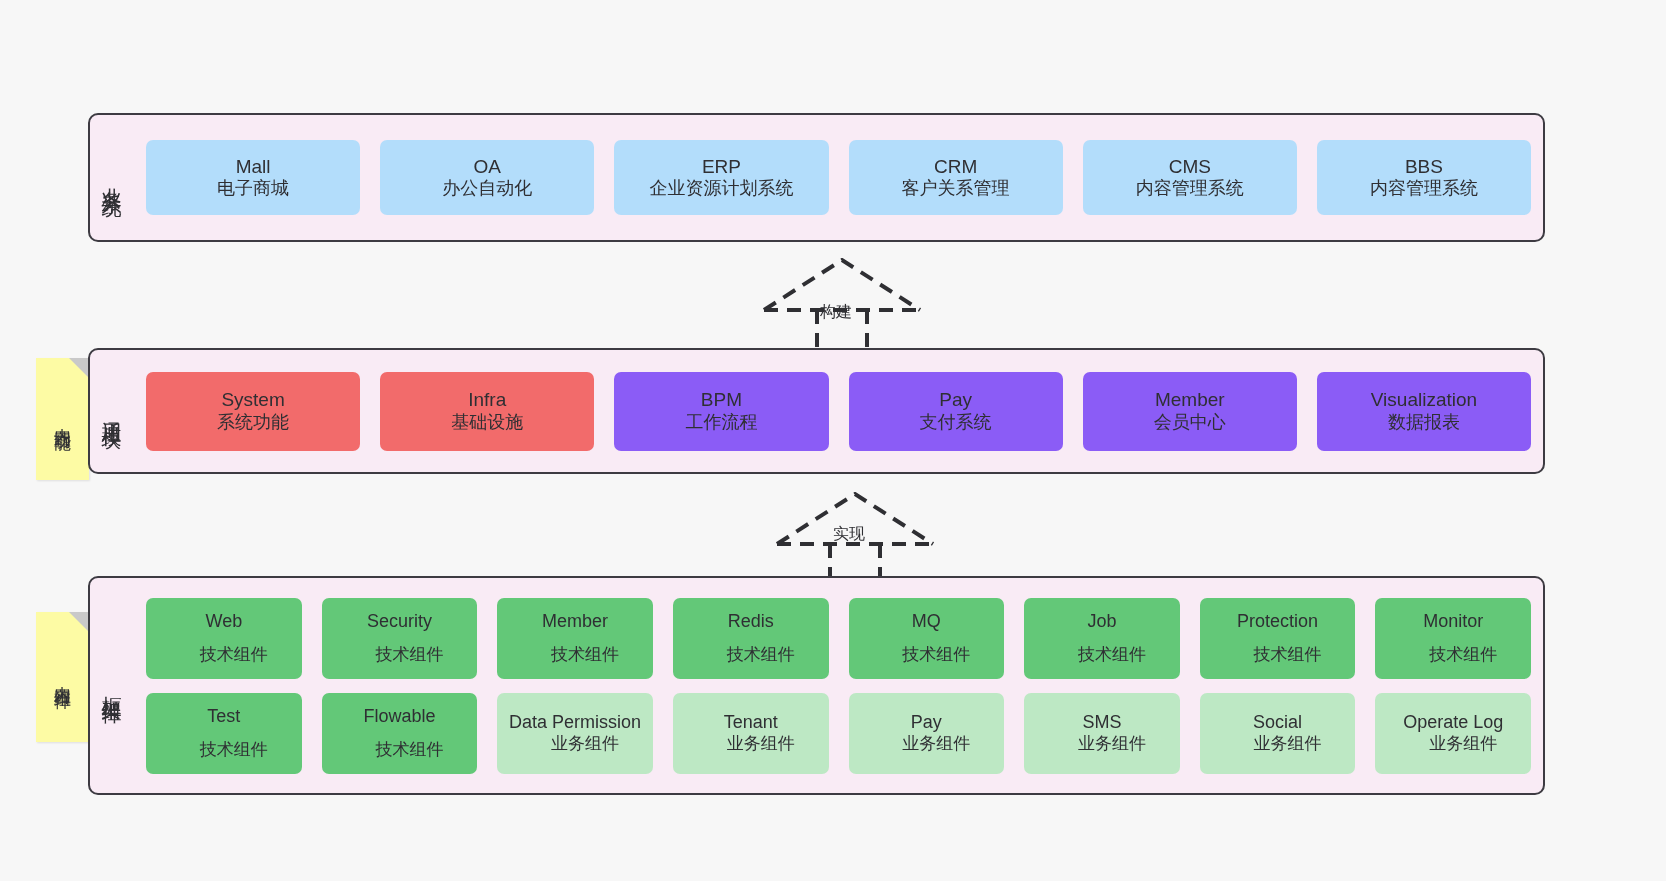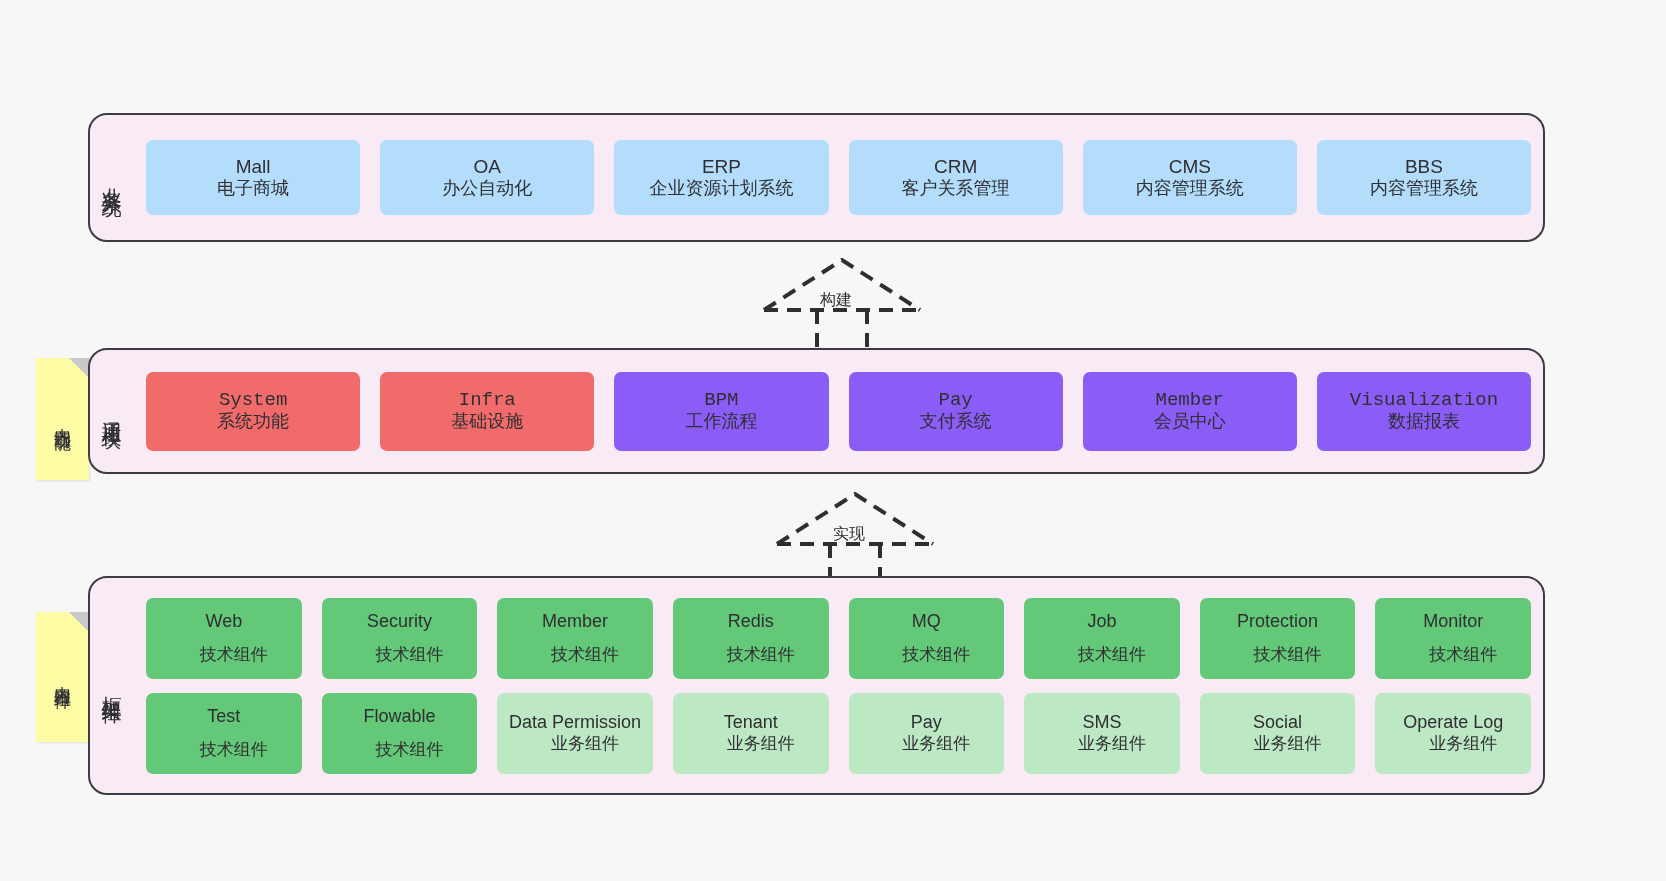--- a/index.html
+++ b/index.html
@@ -18,21 +18,21 @@
   .canvas {
     position: absolute;
     inset: 0;
   }
 
   
   .layer {
     position: absolute;
     background: #f9ebf5;
     border: 2px solid #3d3b42;
-    border-radius: 19px;
+    border-radius: 10px;
     box-sizing: border-box;
     display: flex;
     align-items: stretch;
   }
 
   
   .layer-title {
     width: 44px;
     flex: 0 0 44px;
     display: flex;
@@ -88,21 +88,21 @@
 
   
   #layer-business {
     left: 88px; top: 113px; width: 1457px; height: 129px;
   }
   #layer-business .row { height: 75px; }
 
   #layer-modules {
     left: 88px; top: 348px; width: 1457px; height: 126px;
   }
-  #layer-modules .row { height: 79px; font-family: Liberation Mono, monospace; }
+  #layer-modules .row { height: 79px; }
 
   #layer-framework {
     left: 88px; top: 576px; width: 1457px; height: 219px;
   }
   #layer-framework .row { height: 81px; }
   #layer-framework .card .t1 { font-size: 18px; }
   #layer-framework .card .t2 { font-size: 17px; margin-left: 20px; }
 
   
   .sticky {
@@ -143,21 +143,21 @@
     position: absolute;
     left: 62px;
     top: 36px;
     font-size: 16px;
     color: #2f2f33;
     background: transparent;
     white-space: nowrap;
     user-select: none;
   }
   #connector-build  { left: 762px; top: 258px; }
-  #connector-build .conn-label { left: 58px; top: 32px; }
+  #connector-build .conn-label { left: 58px; top: 44px; }
   #connector-impl   { left: 775px; top: 492px; }
   #connector-impl  .conn-label { left: 58px; top: 32px; }
 </style>
 </head>
 <body>
 
 <div class="canvas">
 
   <div class="layer" id="layer-business">
     <div class="layer-title">业务系统</div>

